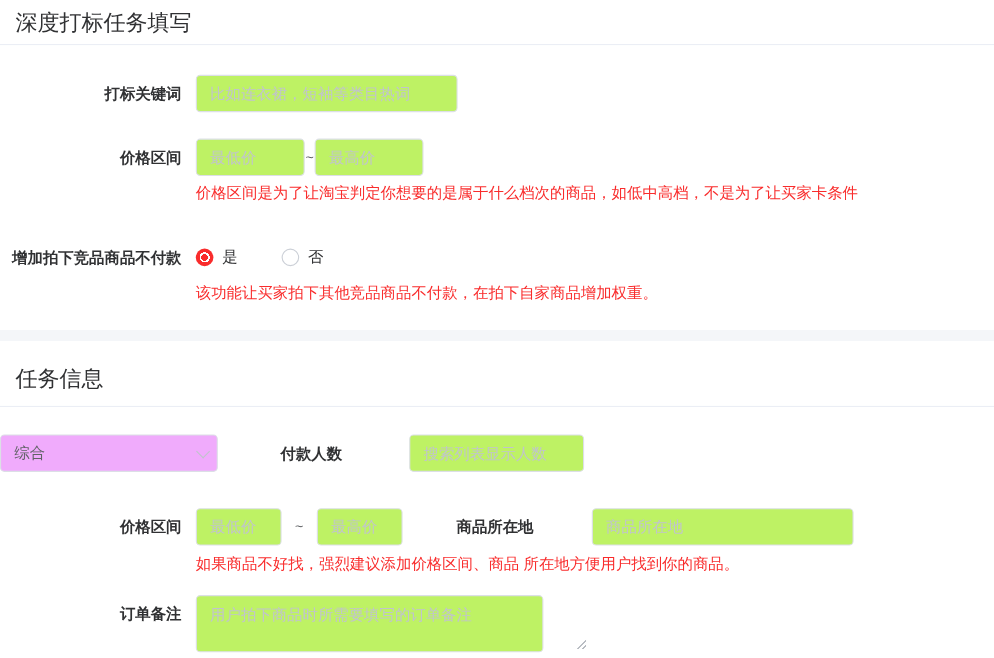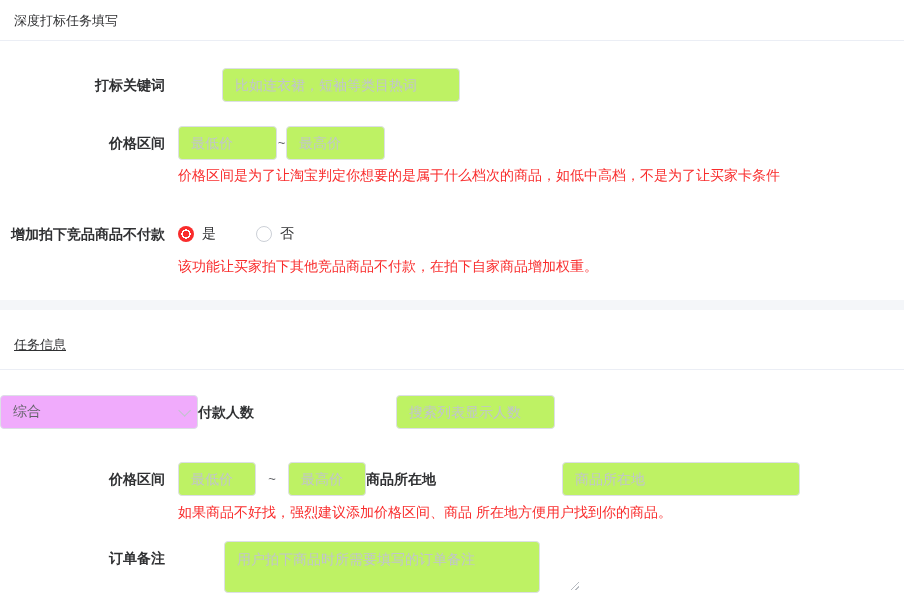--- a/index.html
+++ b/index.html
@@ -12,31 +12,31 @@
   *{box-sizing:border-box;margin:0;padding:0;}
   html,body{width:904px;height:598px;}
   body{
     background:#ffffff;
     font-family:"Liberation Sans","DejaVu Sans",sans-serif;
     font-size:14px;
     color:var(--label);
     overflow:hidden;
   }
   .section-title{
-    font-size:13px;
+    font-size:20px;
     font-weight:400;
     color:var(--label);
     padding:11px 0 0 14px;
     line-height:20px;
   }
   .divider{height:1px;background:#ebeef5;margin-top:9px;}
   .divider2{height:1px;background:#ebeef5;margin-top:14px;}
   .band{height:10px;background:#f4f6f9;margin-top:24px;}
   .form-row{display:flex;align-items:center;}
-  .form-row.top-align{align-items:flex-start;gap:46px;}
+  .form-row.top-align{align-items:flex-start;}
   .label-col{
     width:165px;
     text-align:right;
     font-weight:700;
     color:var(--label);
     line-height:34px;
     margin-right:13px;
     flex:none;
     white-space:nowrap;
   }
@@ -98,52 +98,52 @@
     background:#f0abfc;
   }
   .select-value{flex:1;}
   .chevron{
     width:9px;height:9px;flex:none;
     border-right:1.5px solid #c0c4cc;
     border-bottom:1.5px solid #c0c4cc;
     transform:rotate(45deg) translateY(-3px);
   }
   .rlabel{
-    text-align:left;
+    text-align:center;
     font-weight:700;
     color:var(--label);
     line-height:34px;
-    margin-right:28px;
+    margin-right:4px;
     flex:none;
     white-space:nowrap;
   }
   .rlabel-sort{width:170px;}
   .rlabel-price{width:168px;}
   .textarea-wrap{position:relative;width:358px;height:52px;}
   textarea.ipt{
     width:316px;height:52px;
     resize:none;
     padding:7px 12px;
     line-height:20px;
     display:block;
   }
   .resize-handle{
     position:absolute;right:3px;bottom:3px;
     width:9px;height:9px;
     background:repeating-linear-gradient(-45deg,transparent 0 2px,#b8bcc2 2px 3px);
     clip-path:polygon(100% 0,100% 100%,0 100%);
     pointer-events:none;
   }
-  .mt-row1{margin-top:27px;gap:44px;}
+  .mt-row1{margin-top:27px;}
   .mt-row2{margin-top:24px;}
   .mt-row3{margin-top:32px;}
   .mt-row4{margin-top:25px;}
   .mt-row5{margin-top:33px;}
   .mt-row6{margin-top:19px;}
-  .mt-title2{margin-top:14px;text-decoration:underline;}
+  .mt-title2{margin-top:14px;}
 </style>
 </head>
 <body>
 
 <div class="section-title">深度打标任务填写</div>
 <div class="divider"></div>
 
 <div class="form-row mt-row1">
   <div class="label-col">打标关键词</div>
   <input class="ipt w-keyword" type="text" placeholder="比如连衣裙，短袖等类目热词" style="">

